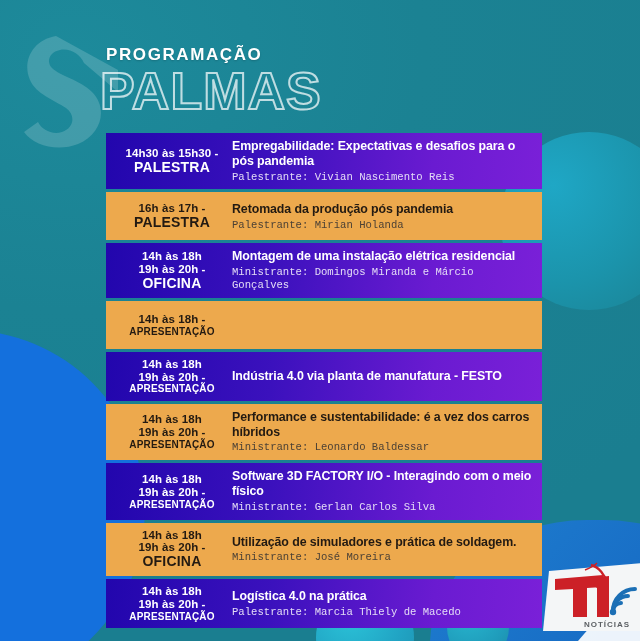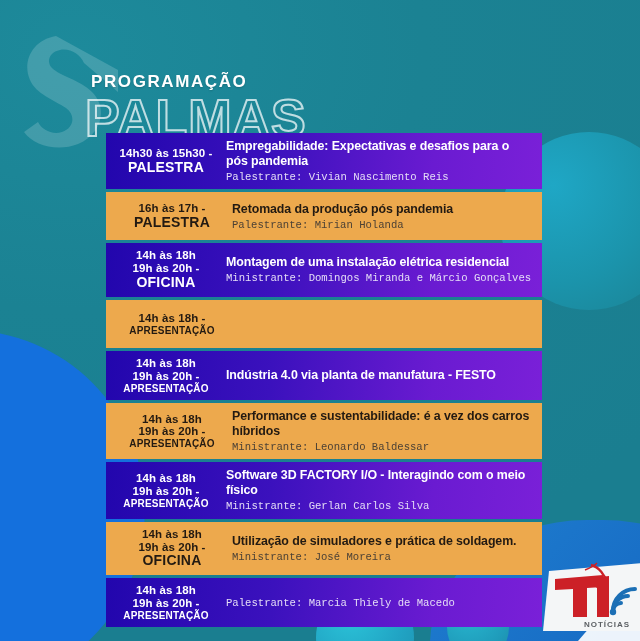--- a/index.html
+++ b/index.html
@@ -41,21 +41,21 @@
     background:#ffffff;
     clip-path:polygon(100% 0,100% 100%,0 100%);
     opacity:.92;
   }
   .watermark-swoosh{
     position:absolute;left:22px;top:30px;width:130px;height:120px;opacity:.30;
   }
   .watermark-swoosh svg{width:100%;height:100%;display:block;}
 
   
-  .header{position:absolute;left:85px;top:46px;margin-top:27px;}
+  .header{position:absolute;left:100px;top:46px;}
   .kicker{
     color:#ffffff;font-weight:bold;letter-spacing:1.6px;font-size:17px;
     text-transform:uppercase;line-height:1;margin:0 0 2px 6px;
     text-shadow:0 1px 2px rgba(0,0,0,.18);
   }
   .wordmark{
     font-size:52px;font-weight:bold;letter-spacing:1px;line-height:1;
     color:transparent;
     -webkit-text-stroke:2px rgba(255,255,255,.72);
     margin:0;padding:0;
@@ -64,21 +64,20 @@
   
   .schedule{position:absolute;left:106px;top:133px;width:436px;}
   .row{
     position:relative;display:flex;align-items:center;
     min-height:48px;box-sizing:border-box;padding:6px 10px 6px 12px;
     margin-bottom:3px;
   }
   .row.purple{
     background:linear-gradient(95deg,#2206ad 0%,#3b11bd 38%,#6a1bd1 75%,#7a20d8 100%);
     color:#ffffff;
-    padding-left:6px;
   }
   .row.orange{background:#eda94d;color:#231a12;}
 
   .time{
     flex:0 0 108px;text-align:center;line-height:1.12;
     font-weight:bold;padding-right:6px;
   }
   .time .t-line{font-size:11.5px;display:block;letter-spacing:.1px;}
   .time .t-type{display:block;font-weight:bold;letter-spacing:.2px;}
   .time .t-type.big{font-size:14px;}
@@ -205,20 +204,21 @@
           <span class="sub">Ministrante: José Moreira</span>
         </div>
       </div>
       <div class="row purple">
         <div class="time">
           <span class="t-line">14h às 18h</span>
           <span class="t-line">19h às 20h -</span>
           <span class="t-type small">APRESENTAÇÃO</span>
         </div>
         <div class="body">
+          <span class="title"><span>Logística 4.0 na prática</span></span>
           <span class="sub">Palestrante: Marcia Thiely de Macedo</span>
         </div>
       </div>
     </div>
 
   <div class="logo">
     <svg viewBox="0 0 101 70" xmlns="http://www.w3.org/2000/svg" aria-hidden="true">
       <g>
         <polygon points="8,10 101,2 101,70 2,70" fill="#f4f6f7"></polygon>
         <path d="M56 2 C56 2 52 6 44 9" stroke="#cc2027" stroke-width="1.6" fill="none"></path>

